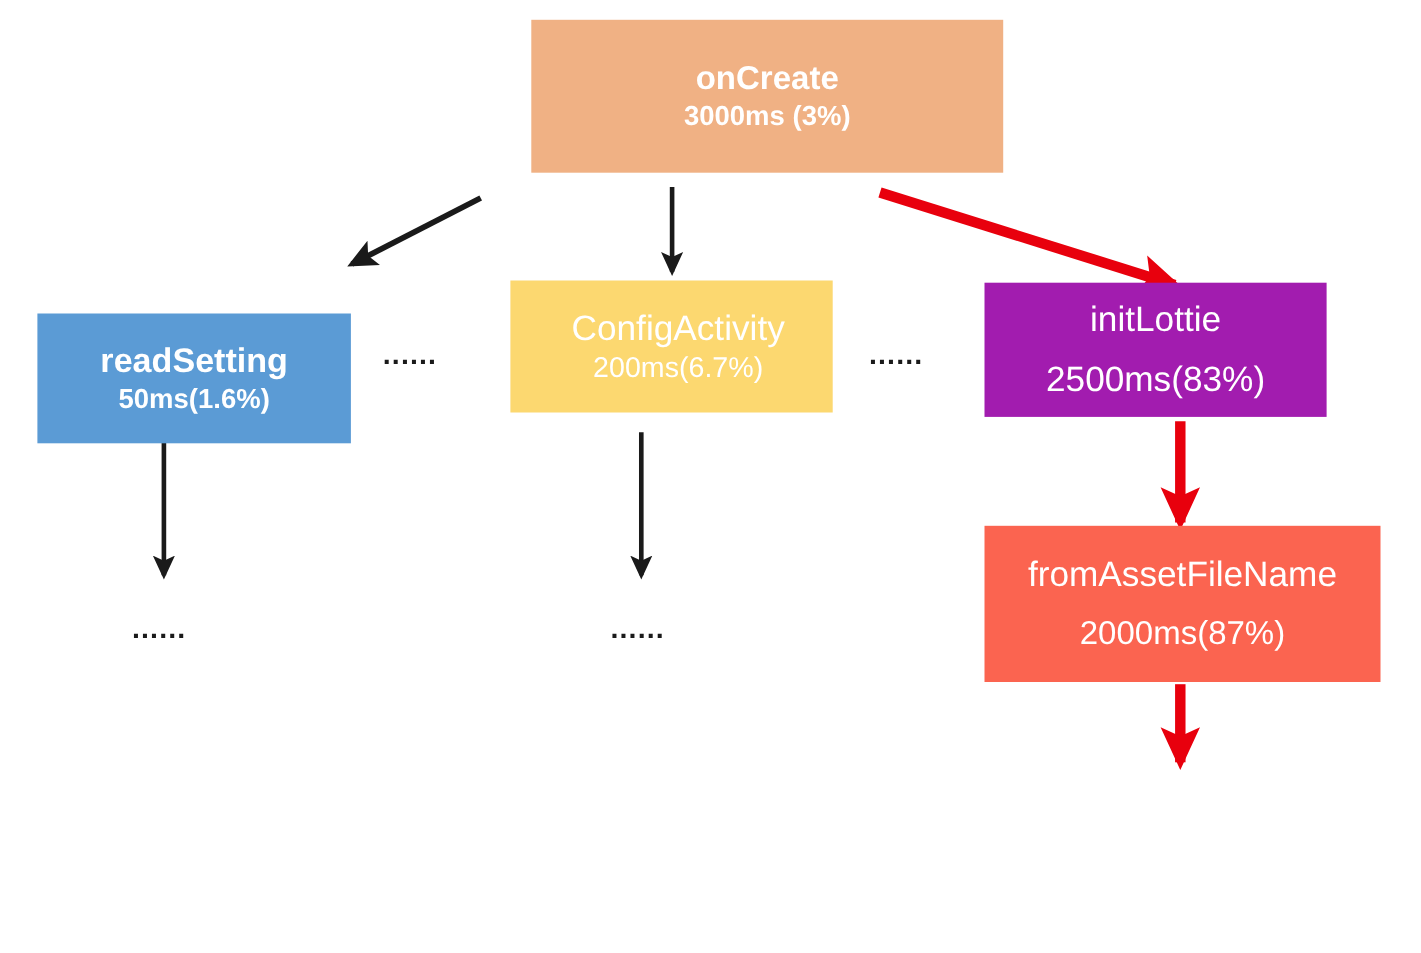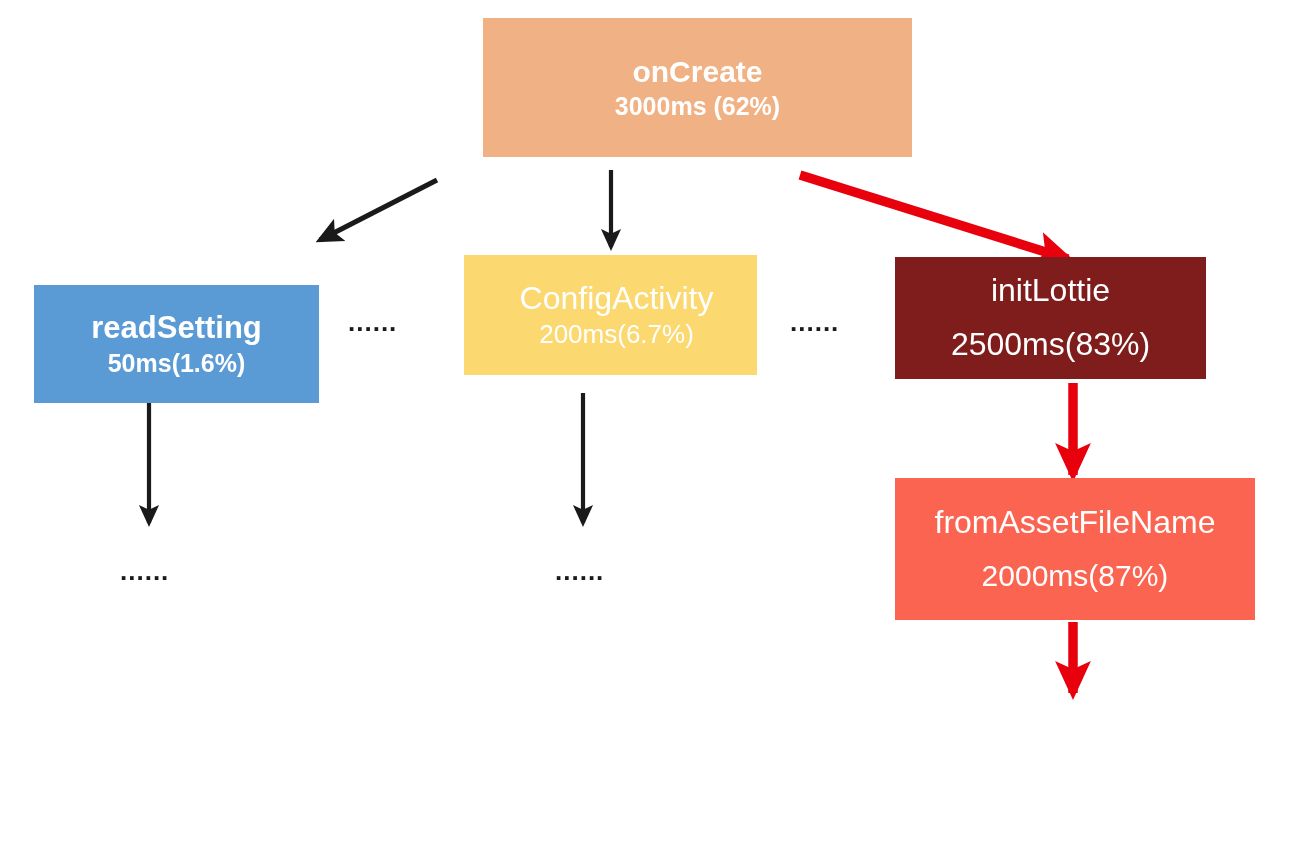--- a/index.html
+++ b/index.html
@@ -84,21 +84,21 @@
   }
   #node-configactivity .title { font-size: 32px; }
   #node-configactivity .metric { font-size: 26px; margin-top: 3px; }
 
   
   #node-initlottie {
     left: 895px;
     top: 257px;
     width: 311px;
     height: 122px;
-    background: #7f1d1d;
+    background: #a21caf;
     font-weight: normal;
   }
   #node-initlottie .title { font-size: 32px; }
   #node-initlottie .metric { font-size: 32px; margin-top: 18px; }
 
   #node-fromassetfilename {
     left: 895px;
     top: 478px;
     width: 360px;
     height: 142px;
@@ -159,21 +159,21 @@
 
     <line x1="583" y1="393" x2="583" y2="523" stroke="#1A1A1A" stroke-width="4.2" marker-end="url(#arrow-black)"></line>
 
     <line x1="1073" y1="383" x2="1073" y2="475" stroke="#E8000D" stroke-width="9.5" marker-end="url(#arrow-red)"></line>
 
     <line x1="1073" y1="622" x2="1073" y2="693" stroke="#E8000D" stroke-width="9.5" marker-end="url(#arrow-red)"></line>
   </svg>
 
   <div class="node" id="node-oncreate">
     <span class="title">onCreate</span>
-    <span class="metric">3000ms (62%)</span>
+    <span class="metric">3000ms (3%)</span>
   </div>
 
   <div class="node" id="node-readsetting">
     <span class="title">readSetting</span>
     <span class="metric">50ms(1.6%)</span>
   </div>
 
   <div class="node" id="node-configactivity">
     <span class="title">ConfigActivity</span>
     <span class="metric">200ms(6.7%)</span>

